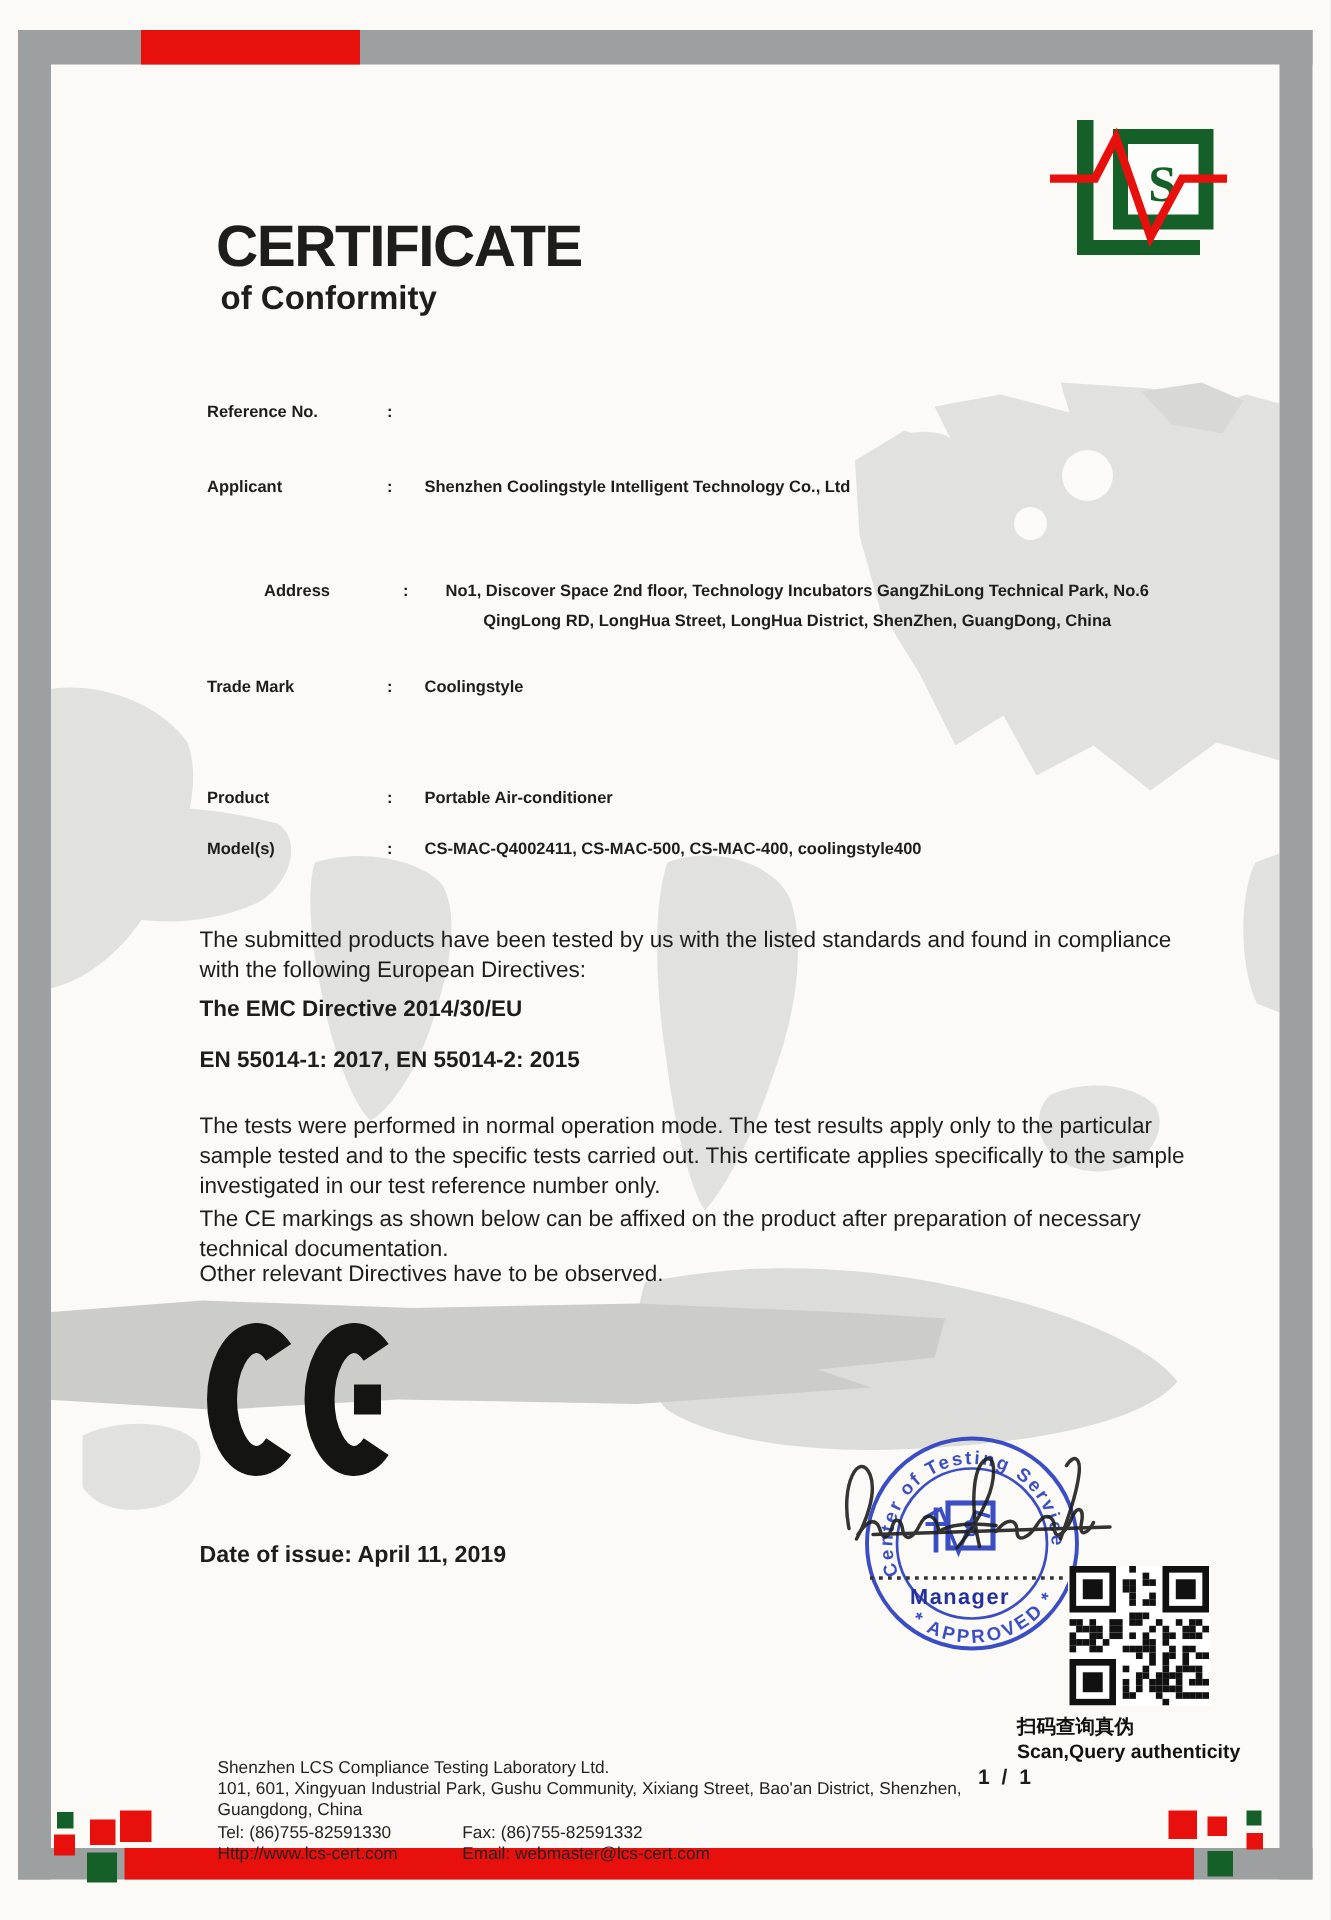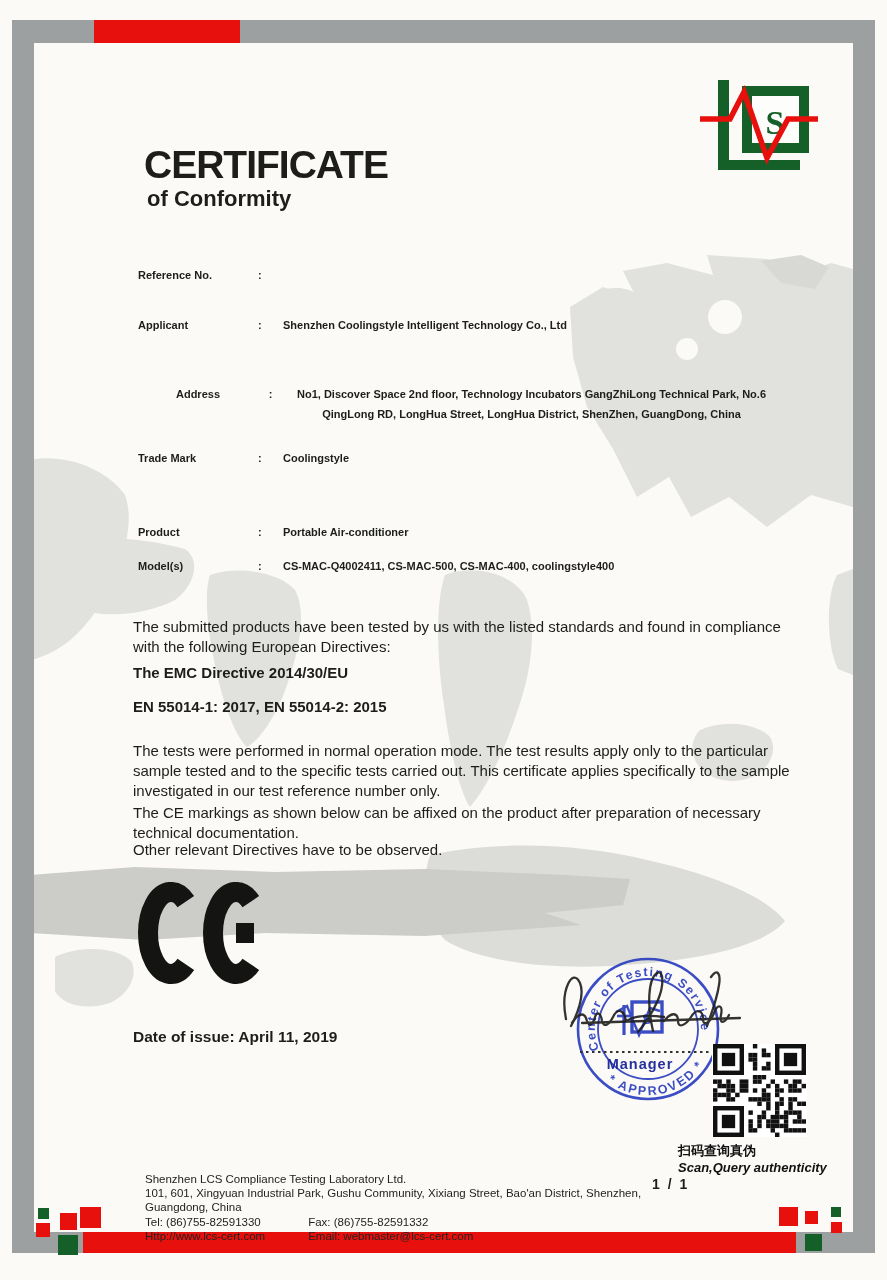--- a/index.html
+++ b/index.html
@@ -313,21 +313,21 @@
         <rect x="40.5" y="85.5" width="4.5" height="4.5" fill="#111"></rect>
         <rect x="58.5" y="85.5" width="4.5" height="4.5" fill="#111"></rect>
         <rect x="72" y="85.5" width="4.5" height="4.5" fill="#111"></rect>
         <rect x="76.5" y="85.5" width="4.5" height="4.5" fill="#111"></rect>
         <rect x="81" y="85.5" width="4.5" height="4.5" fill="#111"></rect>
         <rect x="85.5" y="85.5" width="4.5" height="4.5" fill="#111"></rect>
         <rect x="90" y="85.5" width="4.5" height="4.5" fill="#111"></rect>
         <rect x="63" y="90" width="4.5" height="4.5" fill="#111"></rect>
       </svg>
     <div class="qrcap">扫码查询真伪</div>
-    <div class="qrcap" style="margin-top:0;font-style:italic;">Scan,Query authenticity</div>
+    <div class="qrcap" style="margin-top:0;">Scan,Query authenticity</div>
   </div>
 
   <div class="footer">
     <div>Shenzhen LCS Compliance Testing Laboratory Ltd.</div>
     <div>101, 601, Xingyuan Industrial Park, Gushu Community, Xixiang Street, Bao'an District, Shenzhen,</div>
     <div>Guangdong, China</div>
     <div>
       <span class="c1">Tel: (86)755-82591330</span>
       <span>Fax: (86)755-82591332</span>
     </div>

